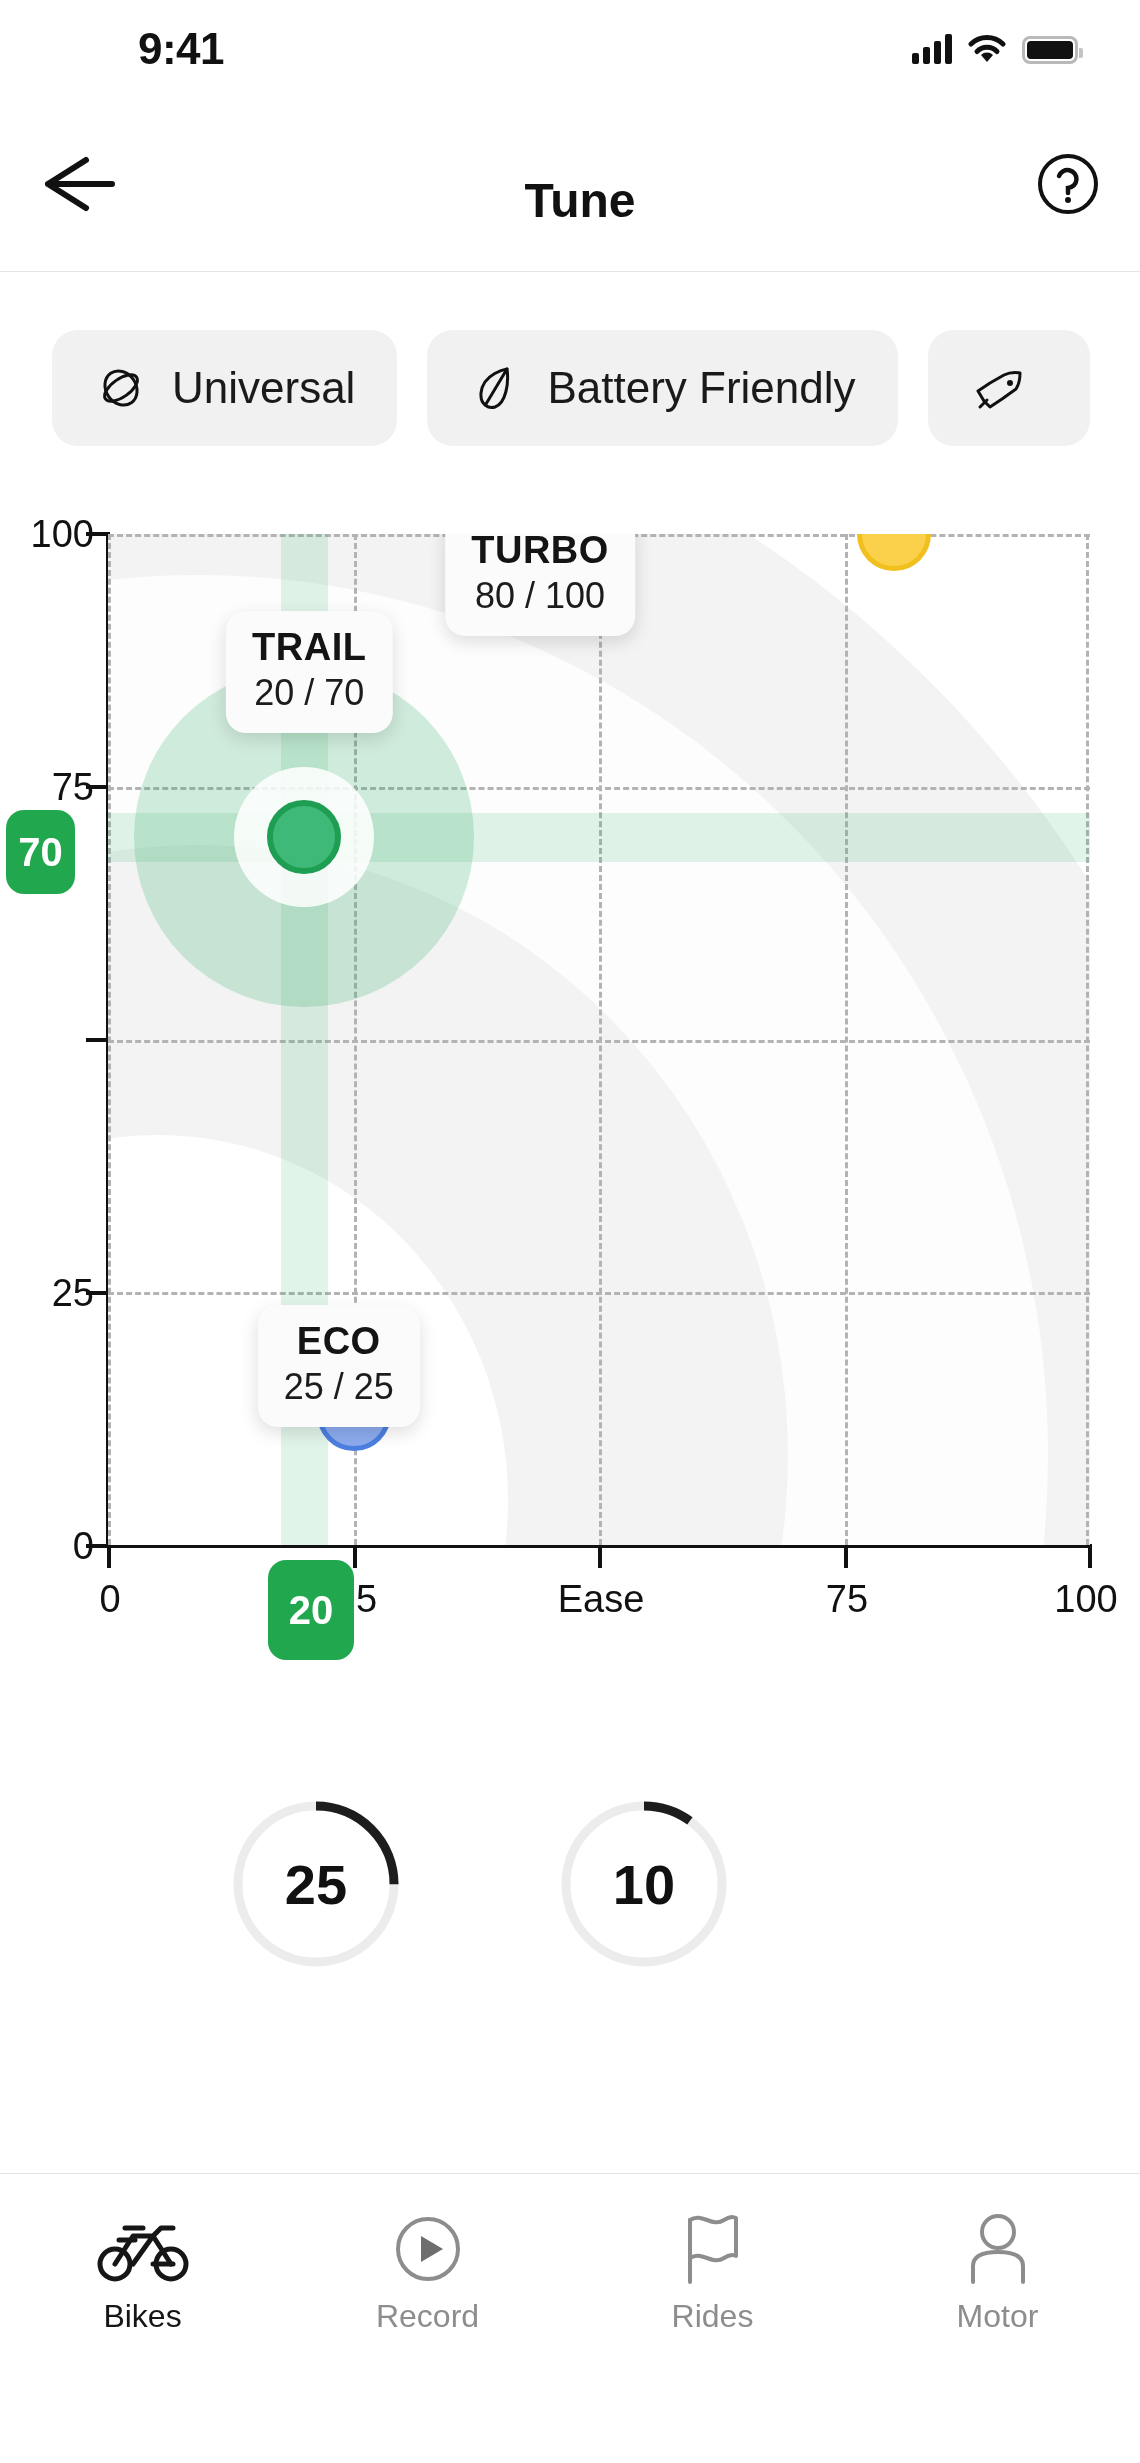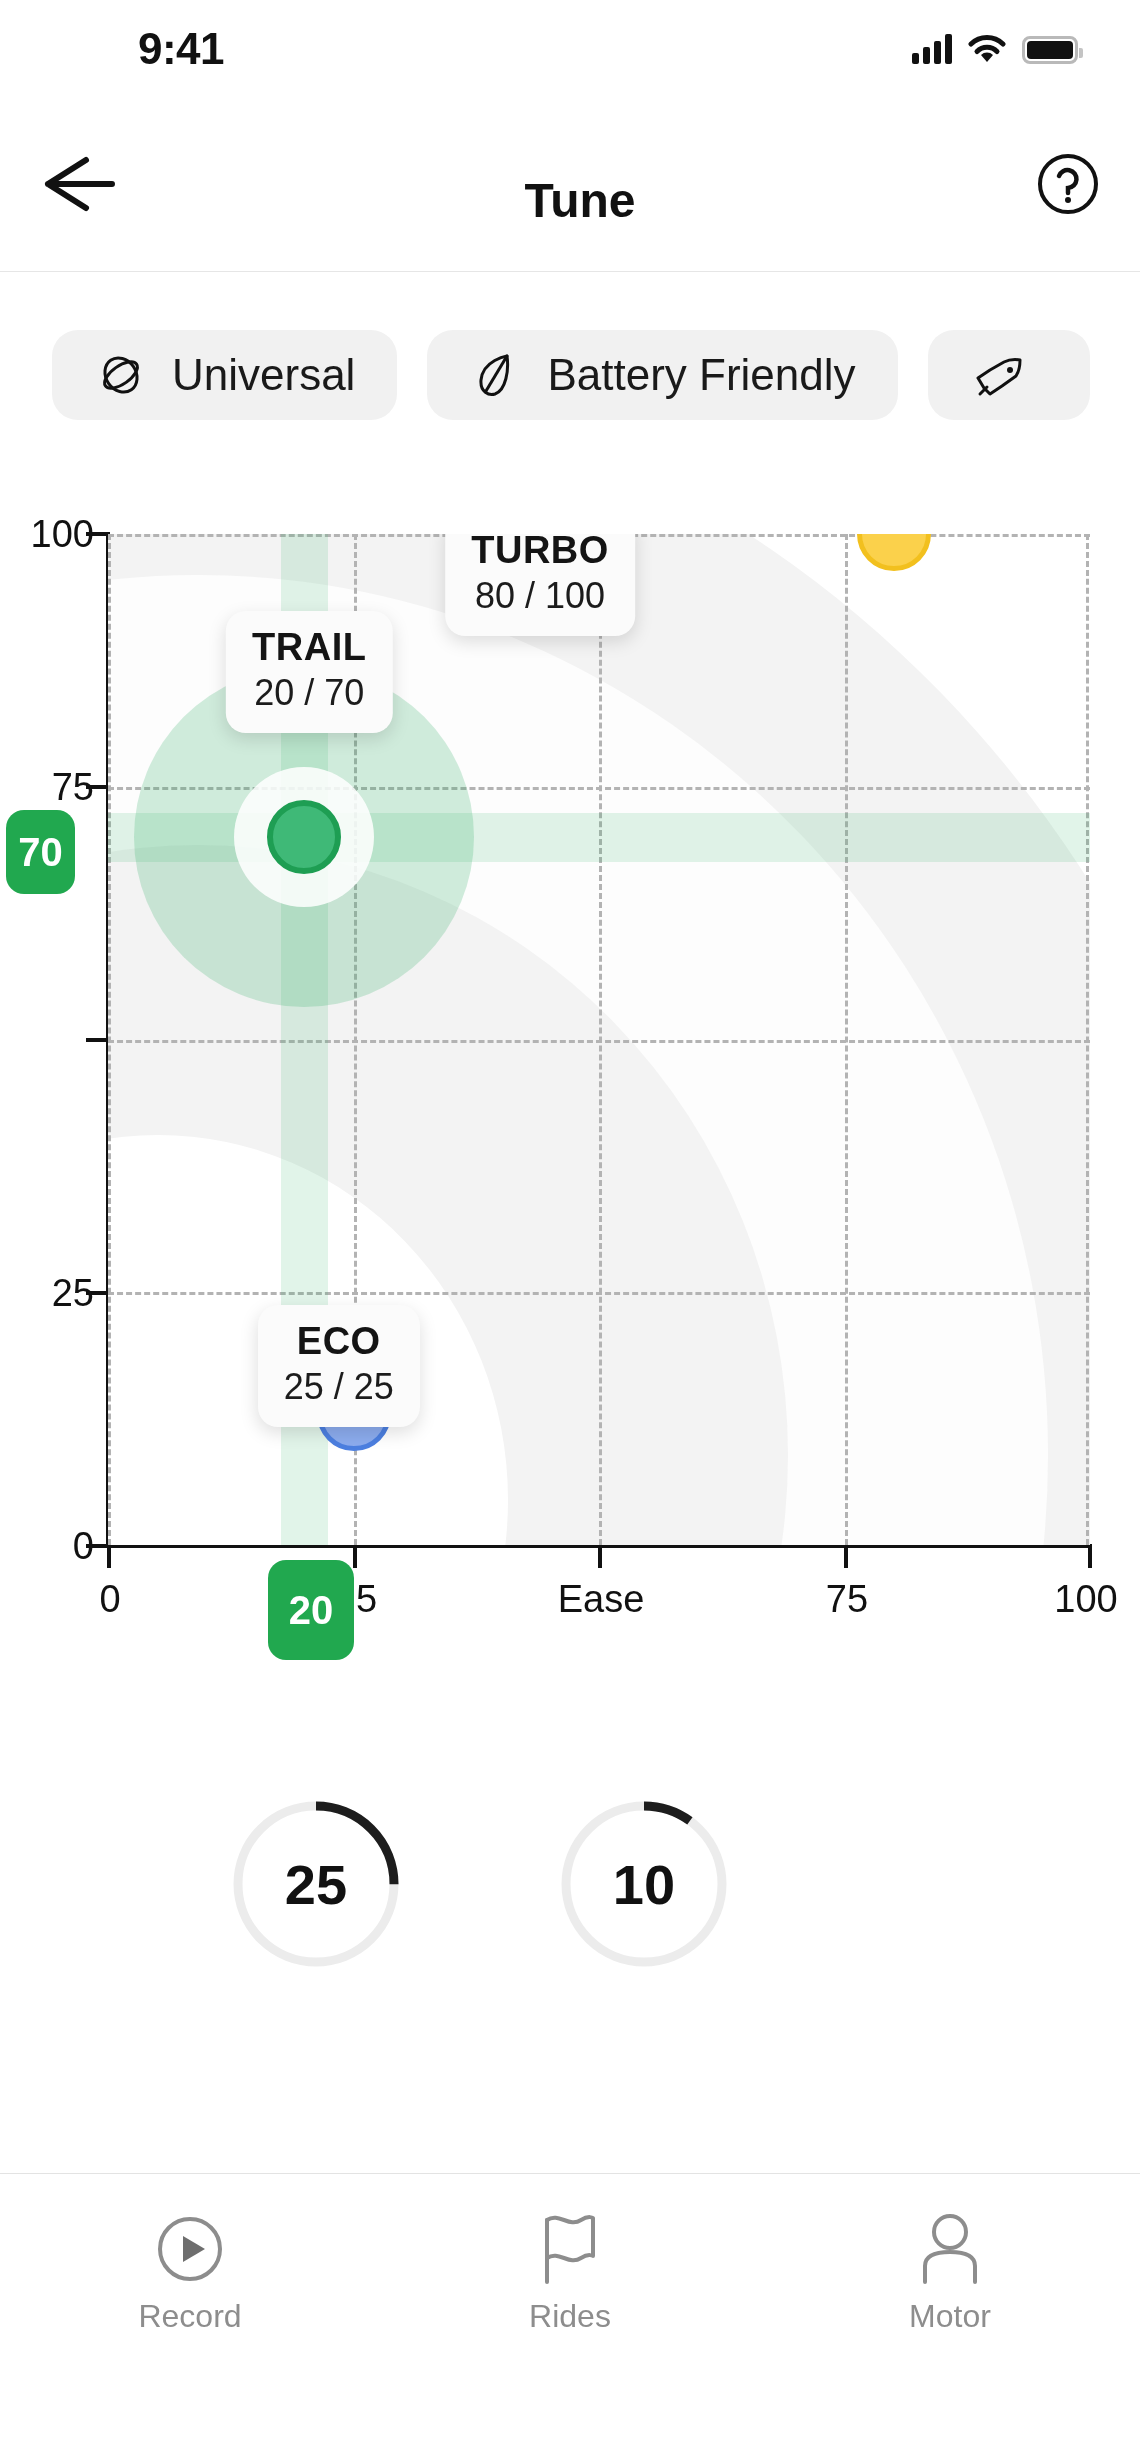--- a/index.html
+++ b/index.html
@@ -42,21 +42,21 @@
     font-size:48px; font-weight:600; color:#111;padding-left:20px;
   }
   .nav-help { position:absolute; right:40px; top:56px; width:64px; height:64px; cursor:pointer; }
 
   
   .chips {
     position:absolute; left:0; top:330px; width:1140px; height:140px;
     display:flex; gap:30px; padding-left:52px; overflow:hidden;
   }
   .chip {
-    flex:0 0 auto; height:90px; background:#f1f1f1; border-radius:26px;
+    flex:0 0 auto; height:116px; background:#f1f1f1; border-radius:26px;
     display:flex; align-items:center; gap:24px; padding:16px 42px;
     cursor:pointer;
     text-align:right;
   }
   .chip-label { font-size:44px; font-weight:500; color:#1a1a1a; white-space:nowrap; }
   .chip-icon { width:54px; height:54px; flex:0 0 auto; }
 
   
   .chart-wrap { position:absolute; left:0; top:500px; width:1140px; height:1120px; }
   .plot {
@@ -292,20 +292,32 @@
           <circle cx="84" cy="84" r="78" fill="none" stroke="#ececec" stroke-width="9"></circle>
           <circle cx="84" cy="84" r="78" fill="none" stroke="#1d1d1d" stroke-width="9" stroke-linecap="butt" stroke-dasharray="49 441" transform="rotate(-90 84 84)"></circle>
         </svg>
         <div class="dial-val">10</div>
       </div>
     </div>
   </div>
 
   <div class="tabbar">
     <div class="tabs">
+      <div class="tab active">
+        <div class="tab-icon">
+          <svg width="96" height="70" viewBox="0 0 96 70">
+            <circle cx="20" cy="50" r="15" fill="none" stroke="#161616" stroke-width="5"></circle>
+            <circle cx="76" cy="50" r="15" fill="none" stroke="#161616" stroke-width="5"></circle>
+            <path d="M20 50 L38 22 L58 22 L76 50 M38 50 L58 22 M58 22 L66 14 L78 14" fill="none" stroke="#161616" stroke-width="5" stroke-linecap="round" stroke-linejoin="round"></path>
+            <path d="M30 14 L48 14 M24 26 L40 26" fill="none" stroke="#161616" stroke-width="5" stroke-linecap="round"></path>
+            <path d="M58 50 L78 50" fill="none" stroke="#161616" stroke-width="5" stroke-linecap="round"></path>
+          </svg>
+        </div>
+        <div class="tab-label">Bikes</div>
+      </div>
       <div class="tab">
         <div class="tab-icon">
           <svg width="70" height="70" viewBox="0 0 70 70">
             <circle cx="35" cy="35" r="30" fill="none" stroke="#8d8d8d" stroke-width="4"></circle>
             <path d="M28 22 L50 35 L28 48 Z" fill="#6e6e6e"></path>
           </svg>
         </div>
         <div class="tab-label">Record</div>
       </div>
       <div class="tab">

